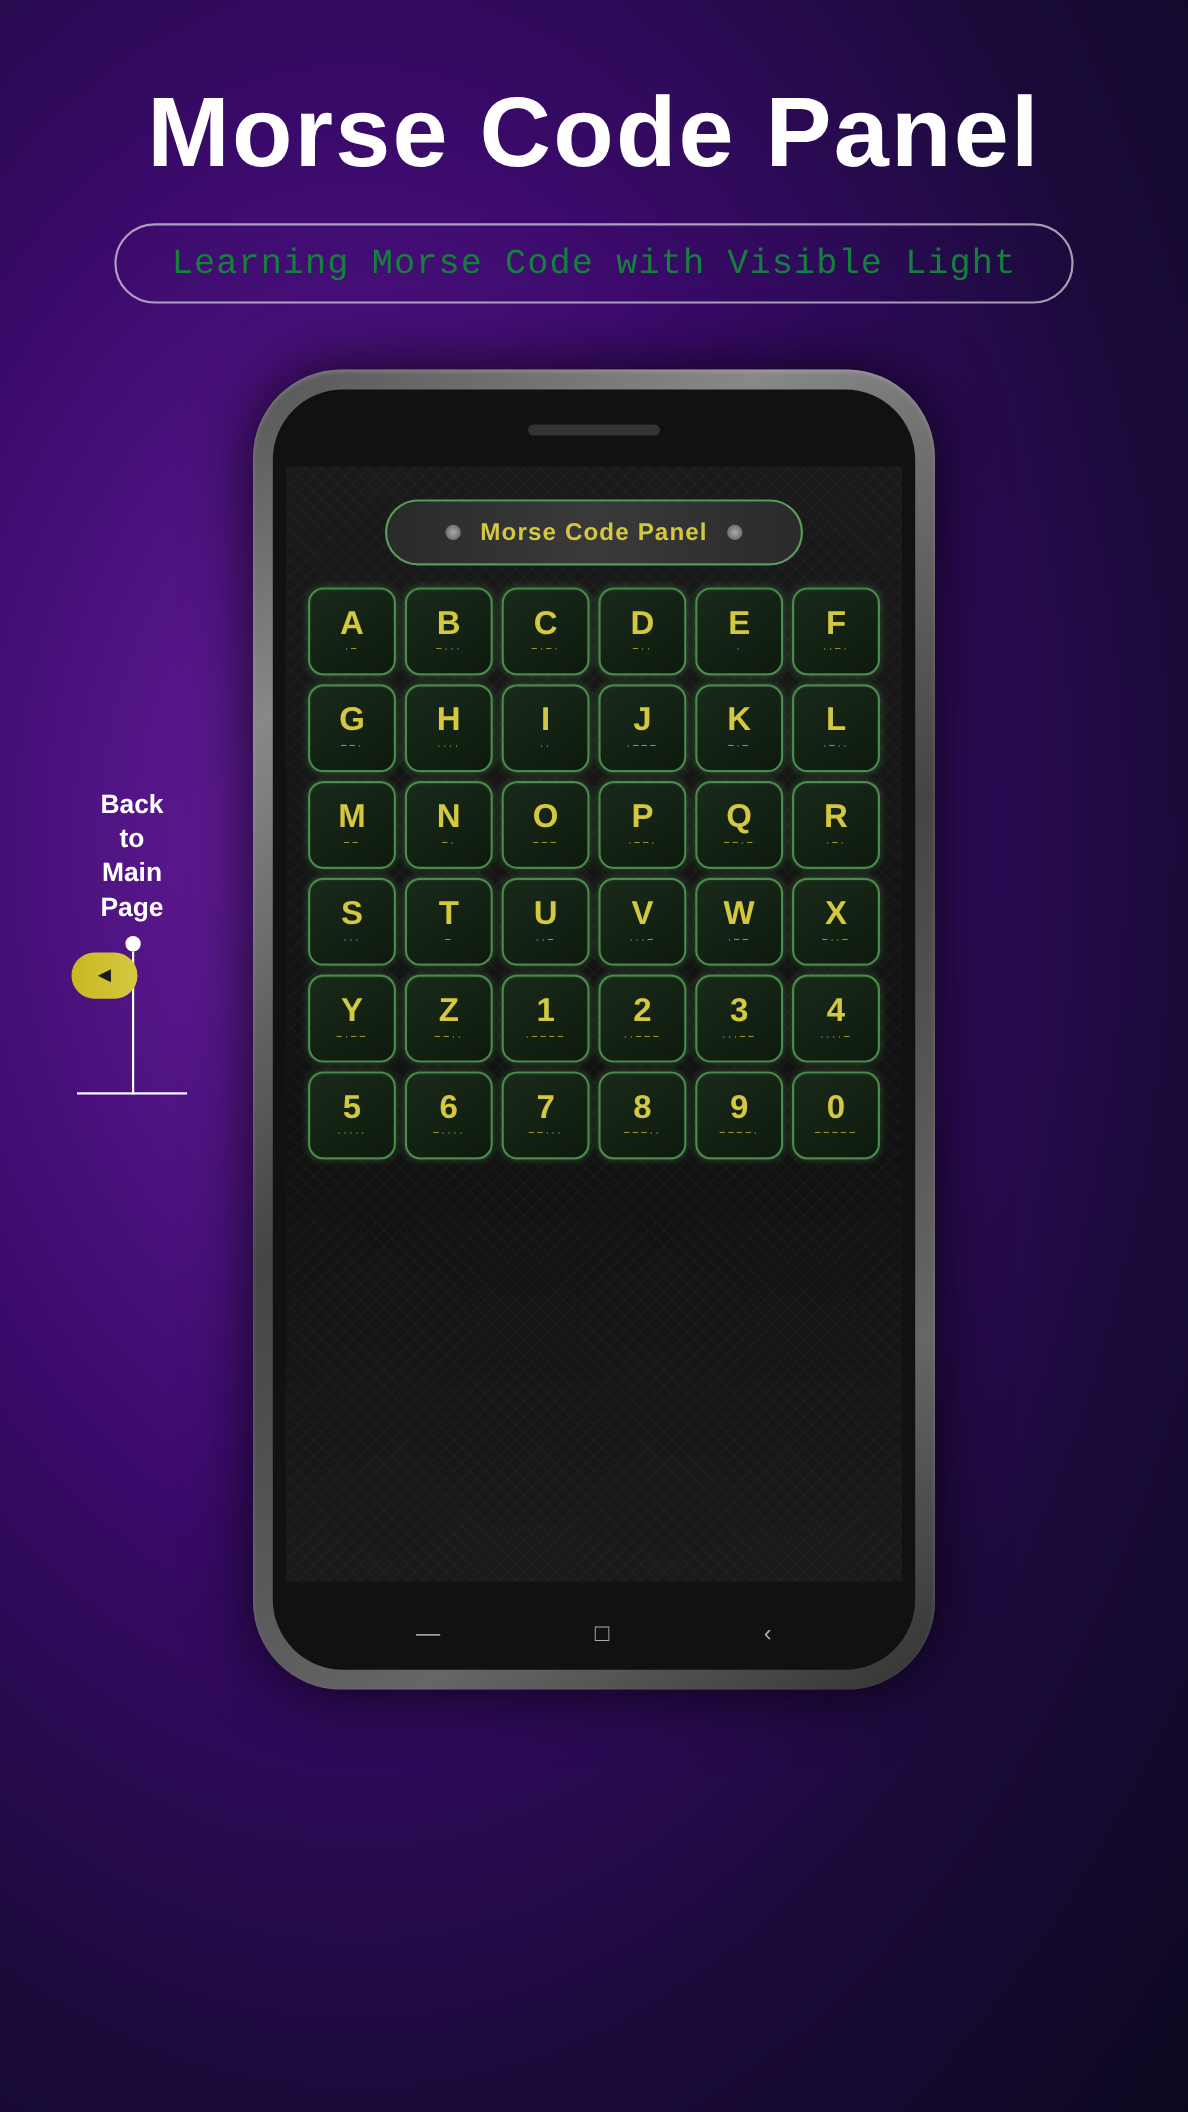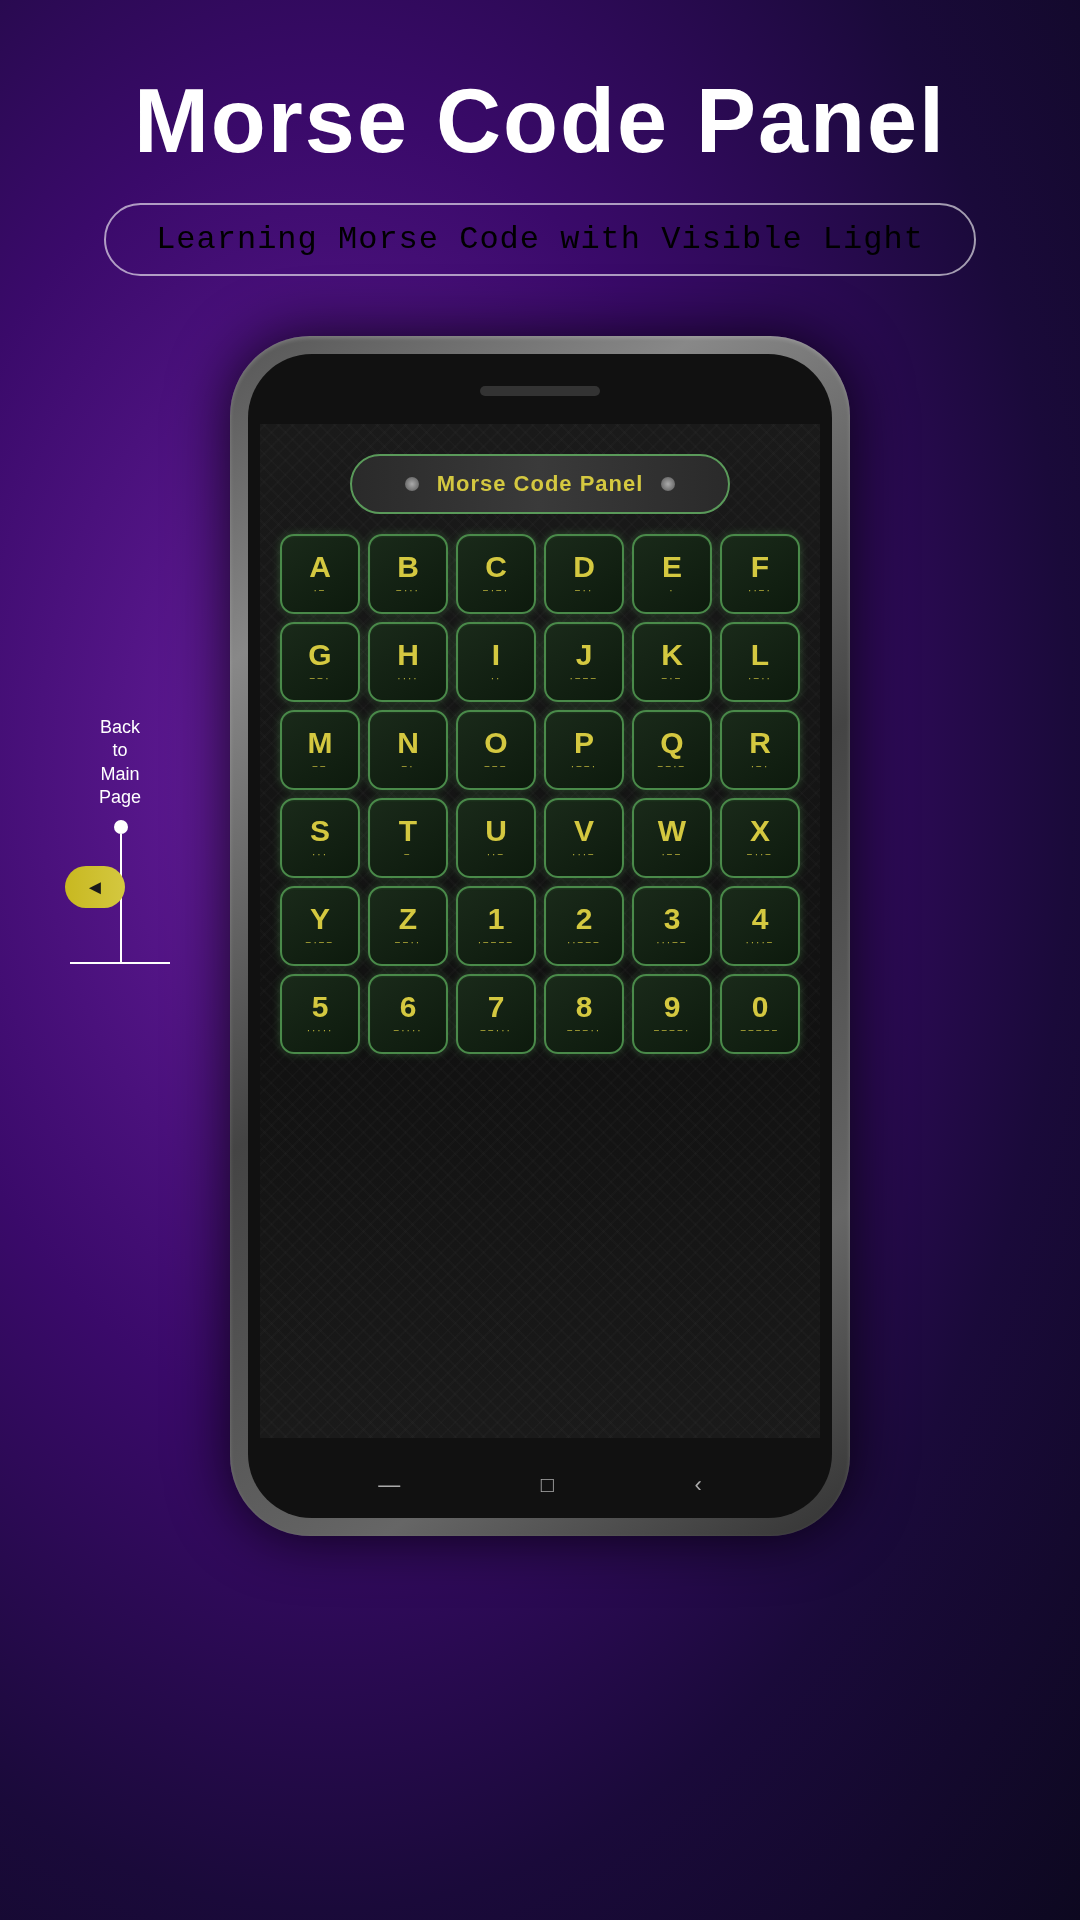--- a/index.html
+++ b/index.html
@@ -26,21 +26,21 @@
 
     .subtitle-pill {
       margin-top: 30px;
       border: 2px solid rgba(255,255,255,0.6);
       border-radius: 50px;
       padding: 16px 50px;
       background: transparent;
     }
 
     .subtitle-text {
-      color: #000000;
+      color: #15803d;
       font-size: 32px;
       font-family: 'Courier New', monospace;
       letter-spacing: 1px;
     }
 
     .phone-wrapper {
       position: relative;
       margin-top: 60px;
       width: 620px;
       height: 1200px;
@@ -194,22 +194,22 @@
       position: absolute;
       left: -160px;
       top: 380px;
       display: flex;
       flex-direction: column;
       align-items: center;
     }
 
     .back-text {
       color: #ffffff;
-      font-size: 18px;
-      font-weight: normal;
+      font-size: 24px;
+      font-weight: bold;
       line-height: 1.3;
       text-align: center;
       margin-bottom: 10px;
     }
 
     .back-line {
       width: 2px;
       height: 130px;
       background: #fff;
       margin-left: 2px;

